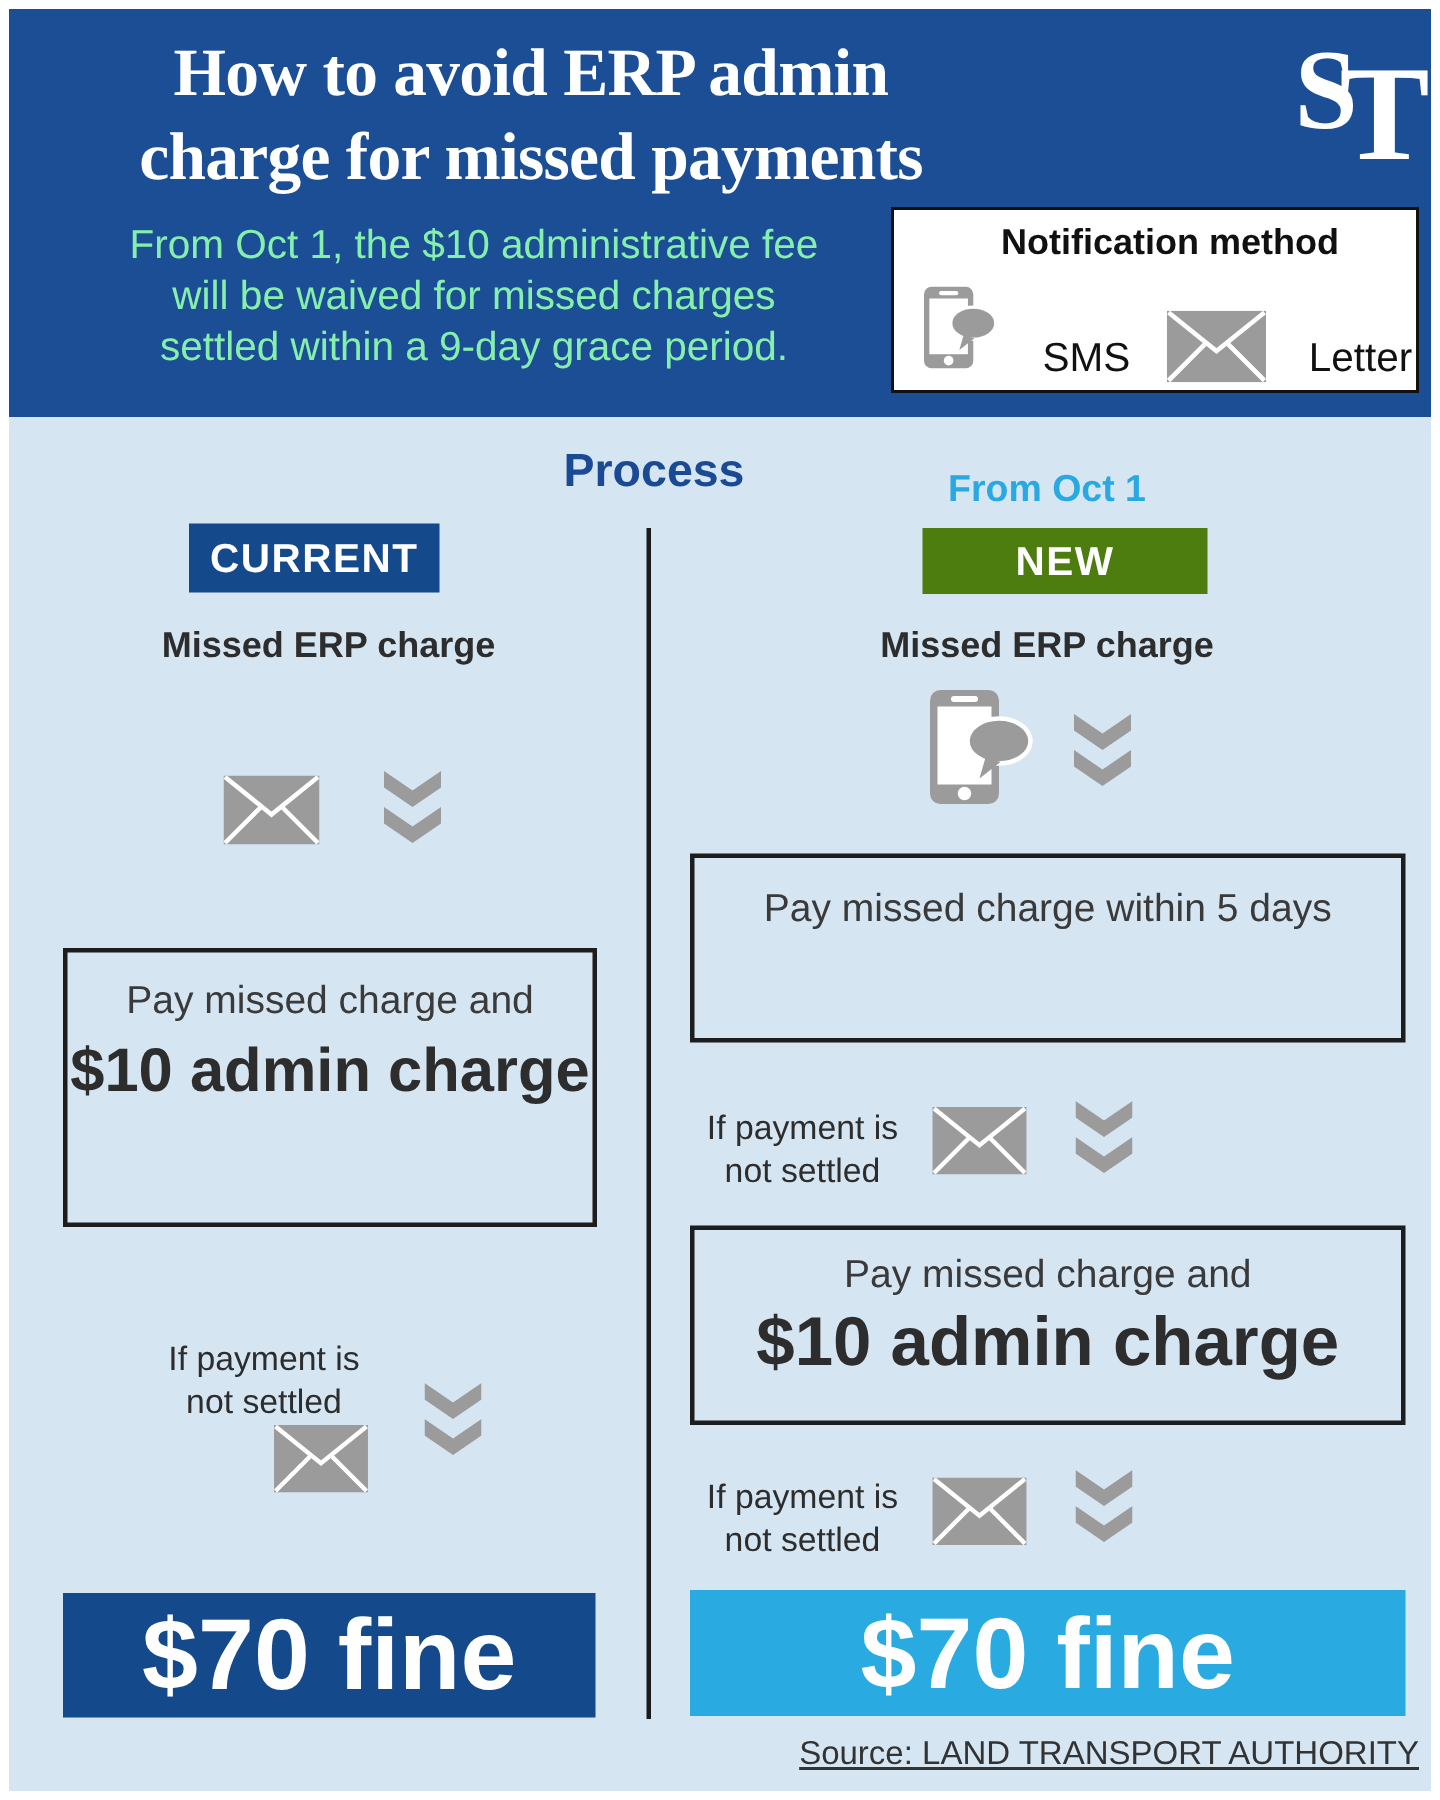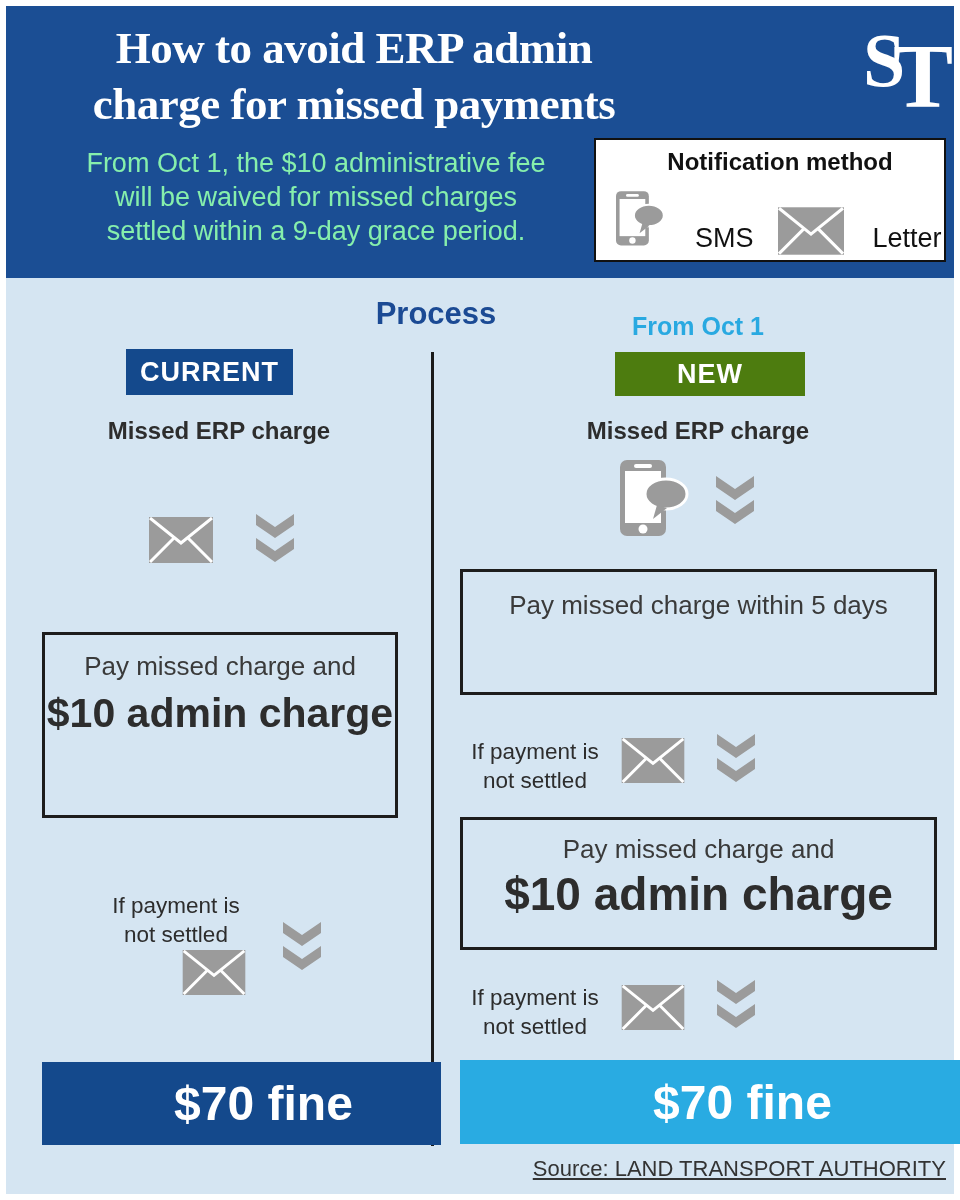--- a/index.html
+++ b/index.html
@@ -46,22 +46,22 @@
   #box-cur{left:42px; top:632px; width:356px; height:186px; padding-top:16px;}
   #box-cur .l2{font-size:41px; line-height:50px; margin-top:6px;}
   #box-new1{left:460px; top:569px; width:477px; height:126px; padding-top:18px;}
   #box-new1 .l2{font-size:40px; line-height:48px; margin-top:2px;}
   #box-new2{left:460px; top:817px; width:477px; height:133px; padding-top:14px;}
   #box-new2 .l2{font-size:46px; line-height:54px; margin-top:2px;}
   .ifnote{font-size:22.5px; line-height:29px; color:#2d2d2d; text-align:center;}
   #if-cur{left:96px; top:891px; width:160px;}
   #if-new1{left:460px; top:737px; width:150px;}
   #if-new2{left:460px; top:983px; width:150px;}
-  .fine{color:#ffffff; font-weight:bold; font-size:48px;
-    display:flex; align-items:center; justify-content:center;padding-left:44px;}
+  .fine{color:#ffffff; font-weight:bold; font-size:67px;
+    display:flex; align-items:center; justify-content:center;}
   #fine-cur{left:42px; top:1062px; width:355px; height:83px; background:#14498c;}
   #fine-new{left:460px; top:1060px; width:477px; height:84px; background:#29abe2;}
   #source{right:14px; top:1156px; font-size:22px; color:#333333;text-decoration:underline;}
   .icon{display:block;}
 </style>
 </head>
 <body>
 
 <div id="page">
 

